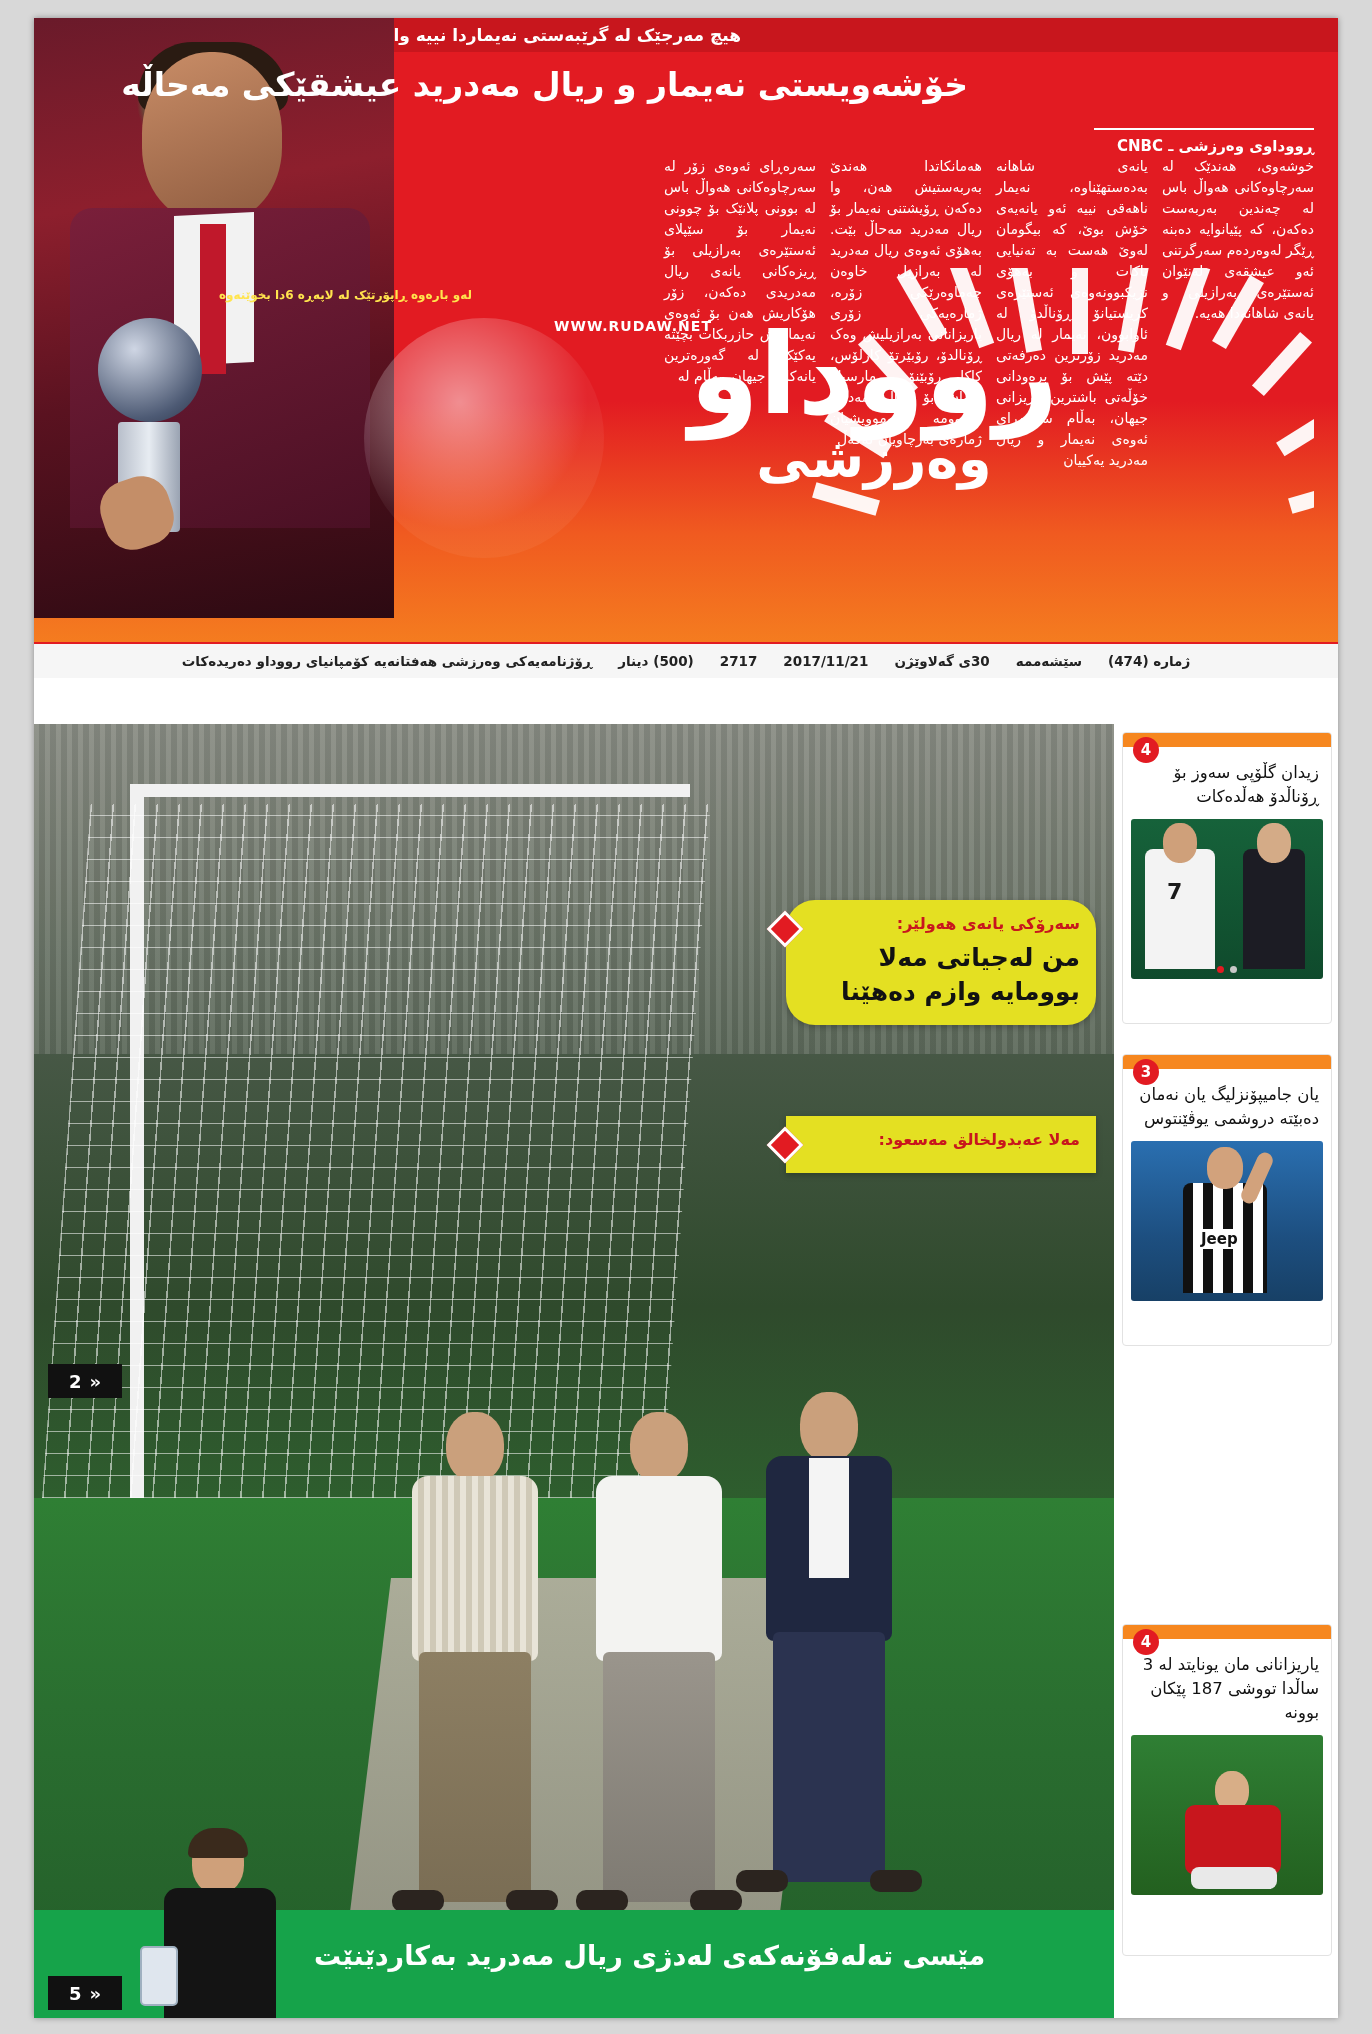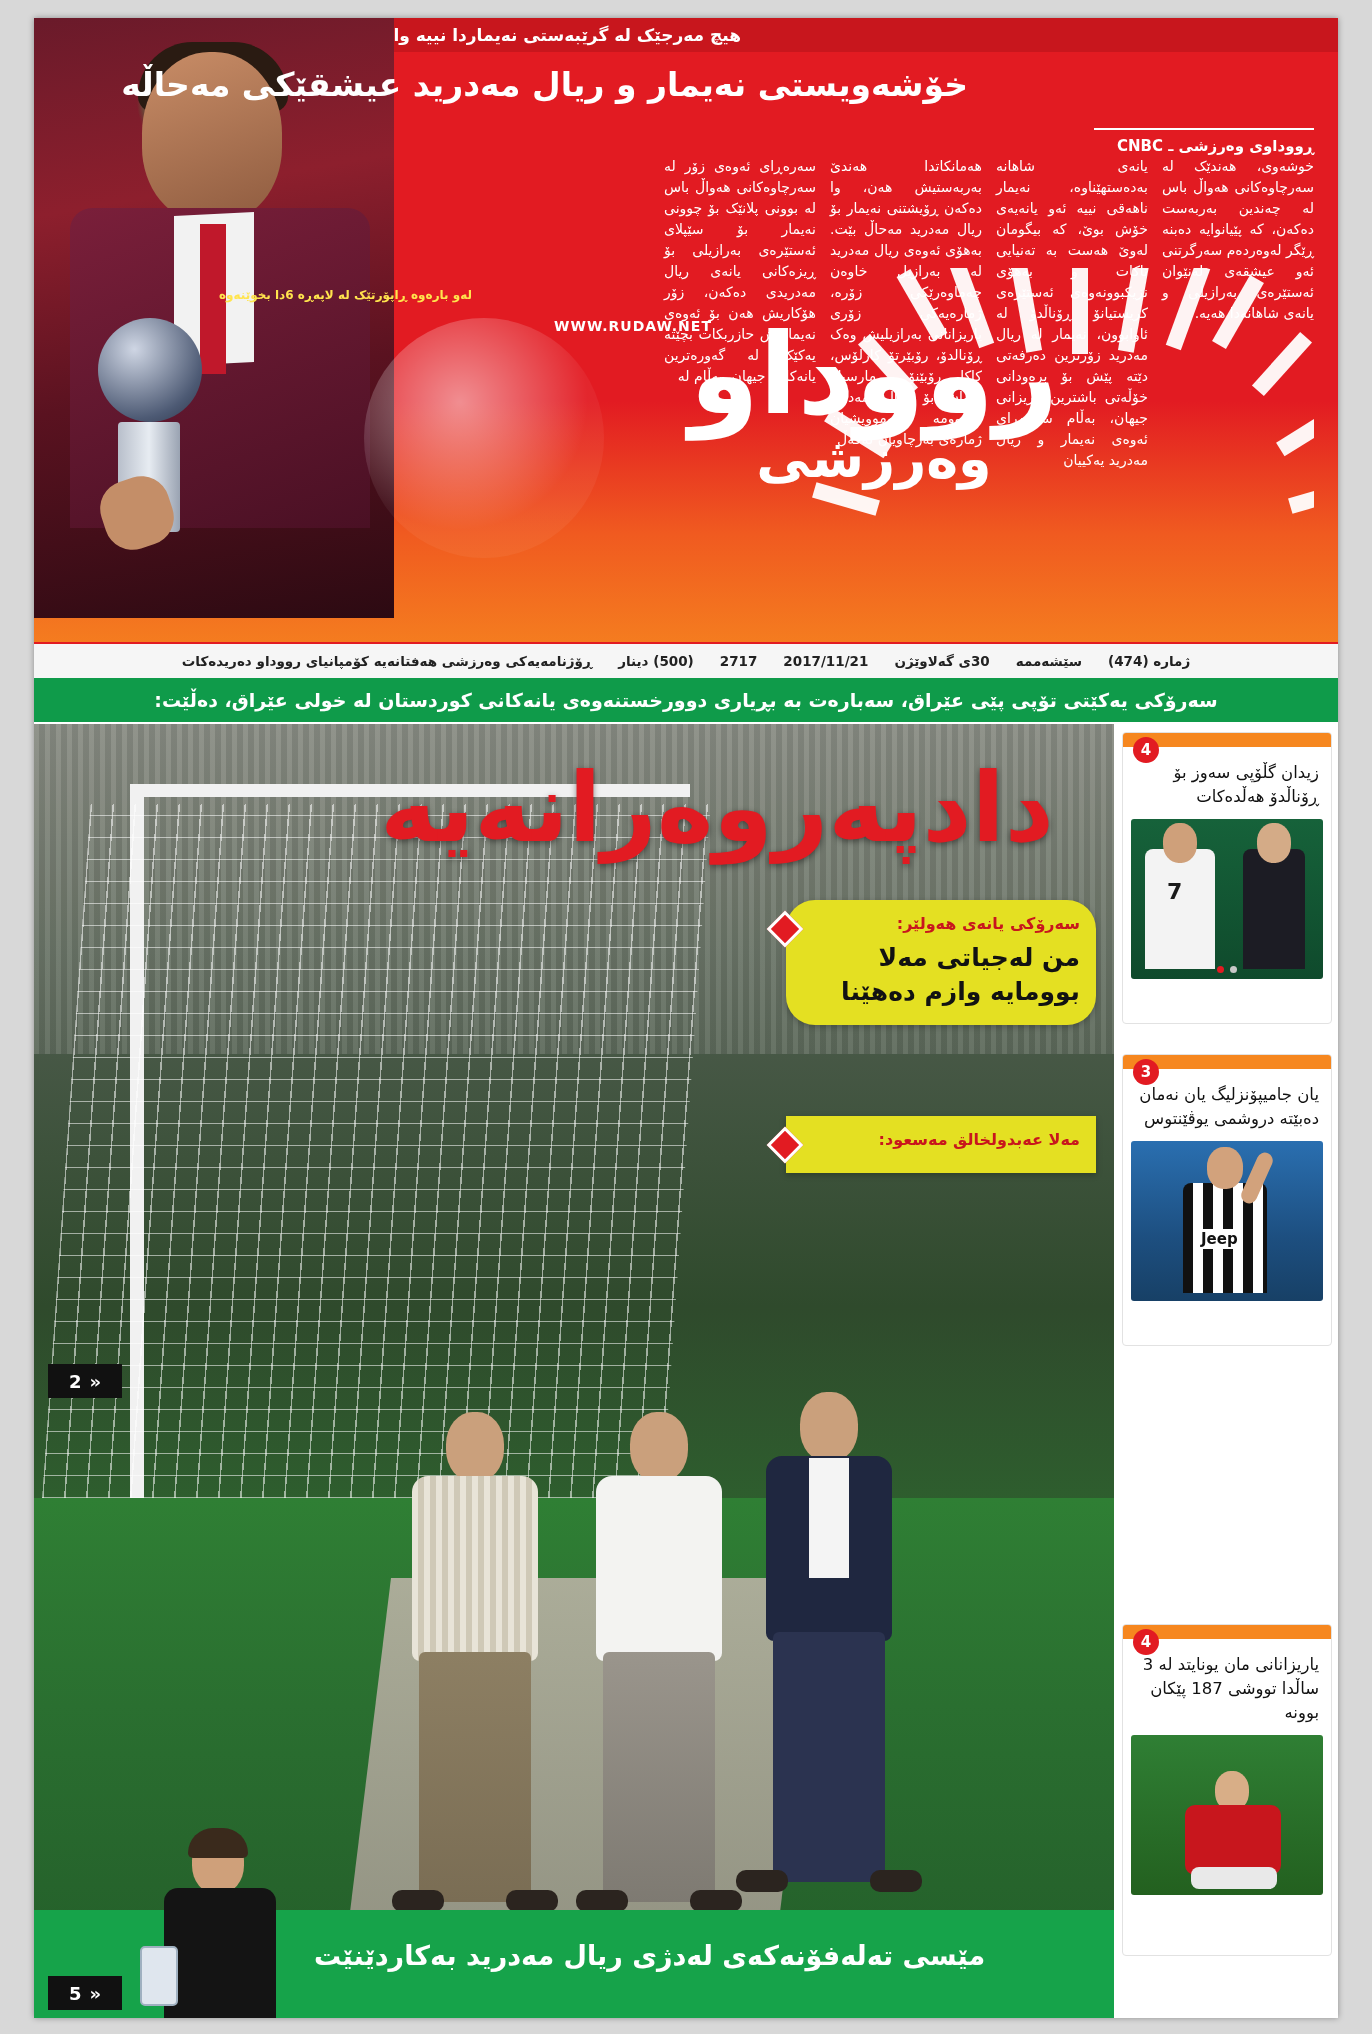--- a/index.html
+++ b/index.html
@@ -366,21 +366,20 @@
         <span>ژمارە (474)</span>
         <span>سێشەممە</span>
         <span>30ی گەلاوێژن</span>
         <span>2017/11/21</span>
         <span>2717</span>
         <span>(500) دینار</span>
         <span>ڕۆژنامەیەکی وەرزشی هەفتانەیە کۆمپانیای رووداو دەریدەکات</span>
       </div>
     </div>
 
-    <div class="green-band">سەرۆکی یەکێتی تۆپی پێی عێراق، سەبارەت بە بڕیاری دوورخستنەوەی یانەکانی کوردستان لە خولی عێراق، دەڵێت:</div>
 
     <div class="main-photo">
       <div class="crowd"></div>
       <div class="goalbar"></div>
       <div class="goalpost"></div>
       <div class="net"></div>
       <div class="grass"></div>
       <div class="path"></div>
 
       <div class="man man1">
@@ -399,21 +398,20 @@
       </div>
       <div class="man man3">
         <div class="head"></div>
         <div class="torso"></div>
         <div class="shirt"></div>
         <div class="legs"></div>
         <div class="shoeL"></div>
         <div class="shoeR"></div>
       </div>
 
-      <div class="main-title">دادپەروەرانەیە</div>
 
       <div class="callout callout1">
         <span class="diamond"></span>
         <div class="label">سەرۆکی یانەی هەولێر:</div>
         <div class="body">من لەجیاتی مەلا بوومایە وازم دەهێنا</div>
       </div>
 
       <div class="callout callout2">
         <span class="diamond"></span>
         <div class="label">مەلا عەبدولخالق مەسعود:</div>

